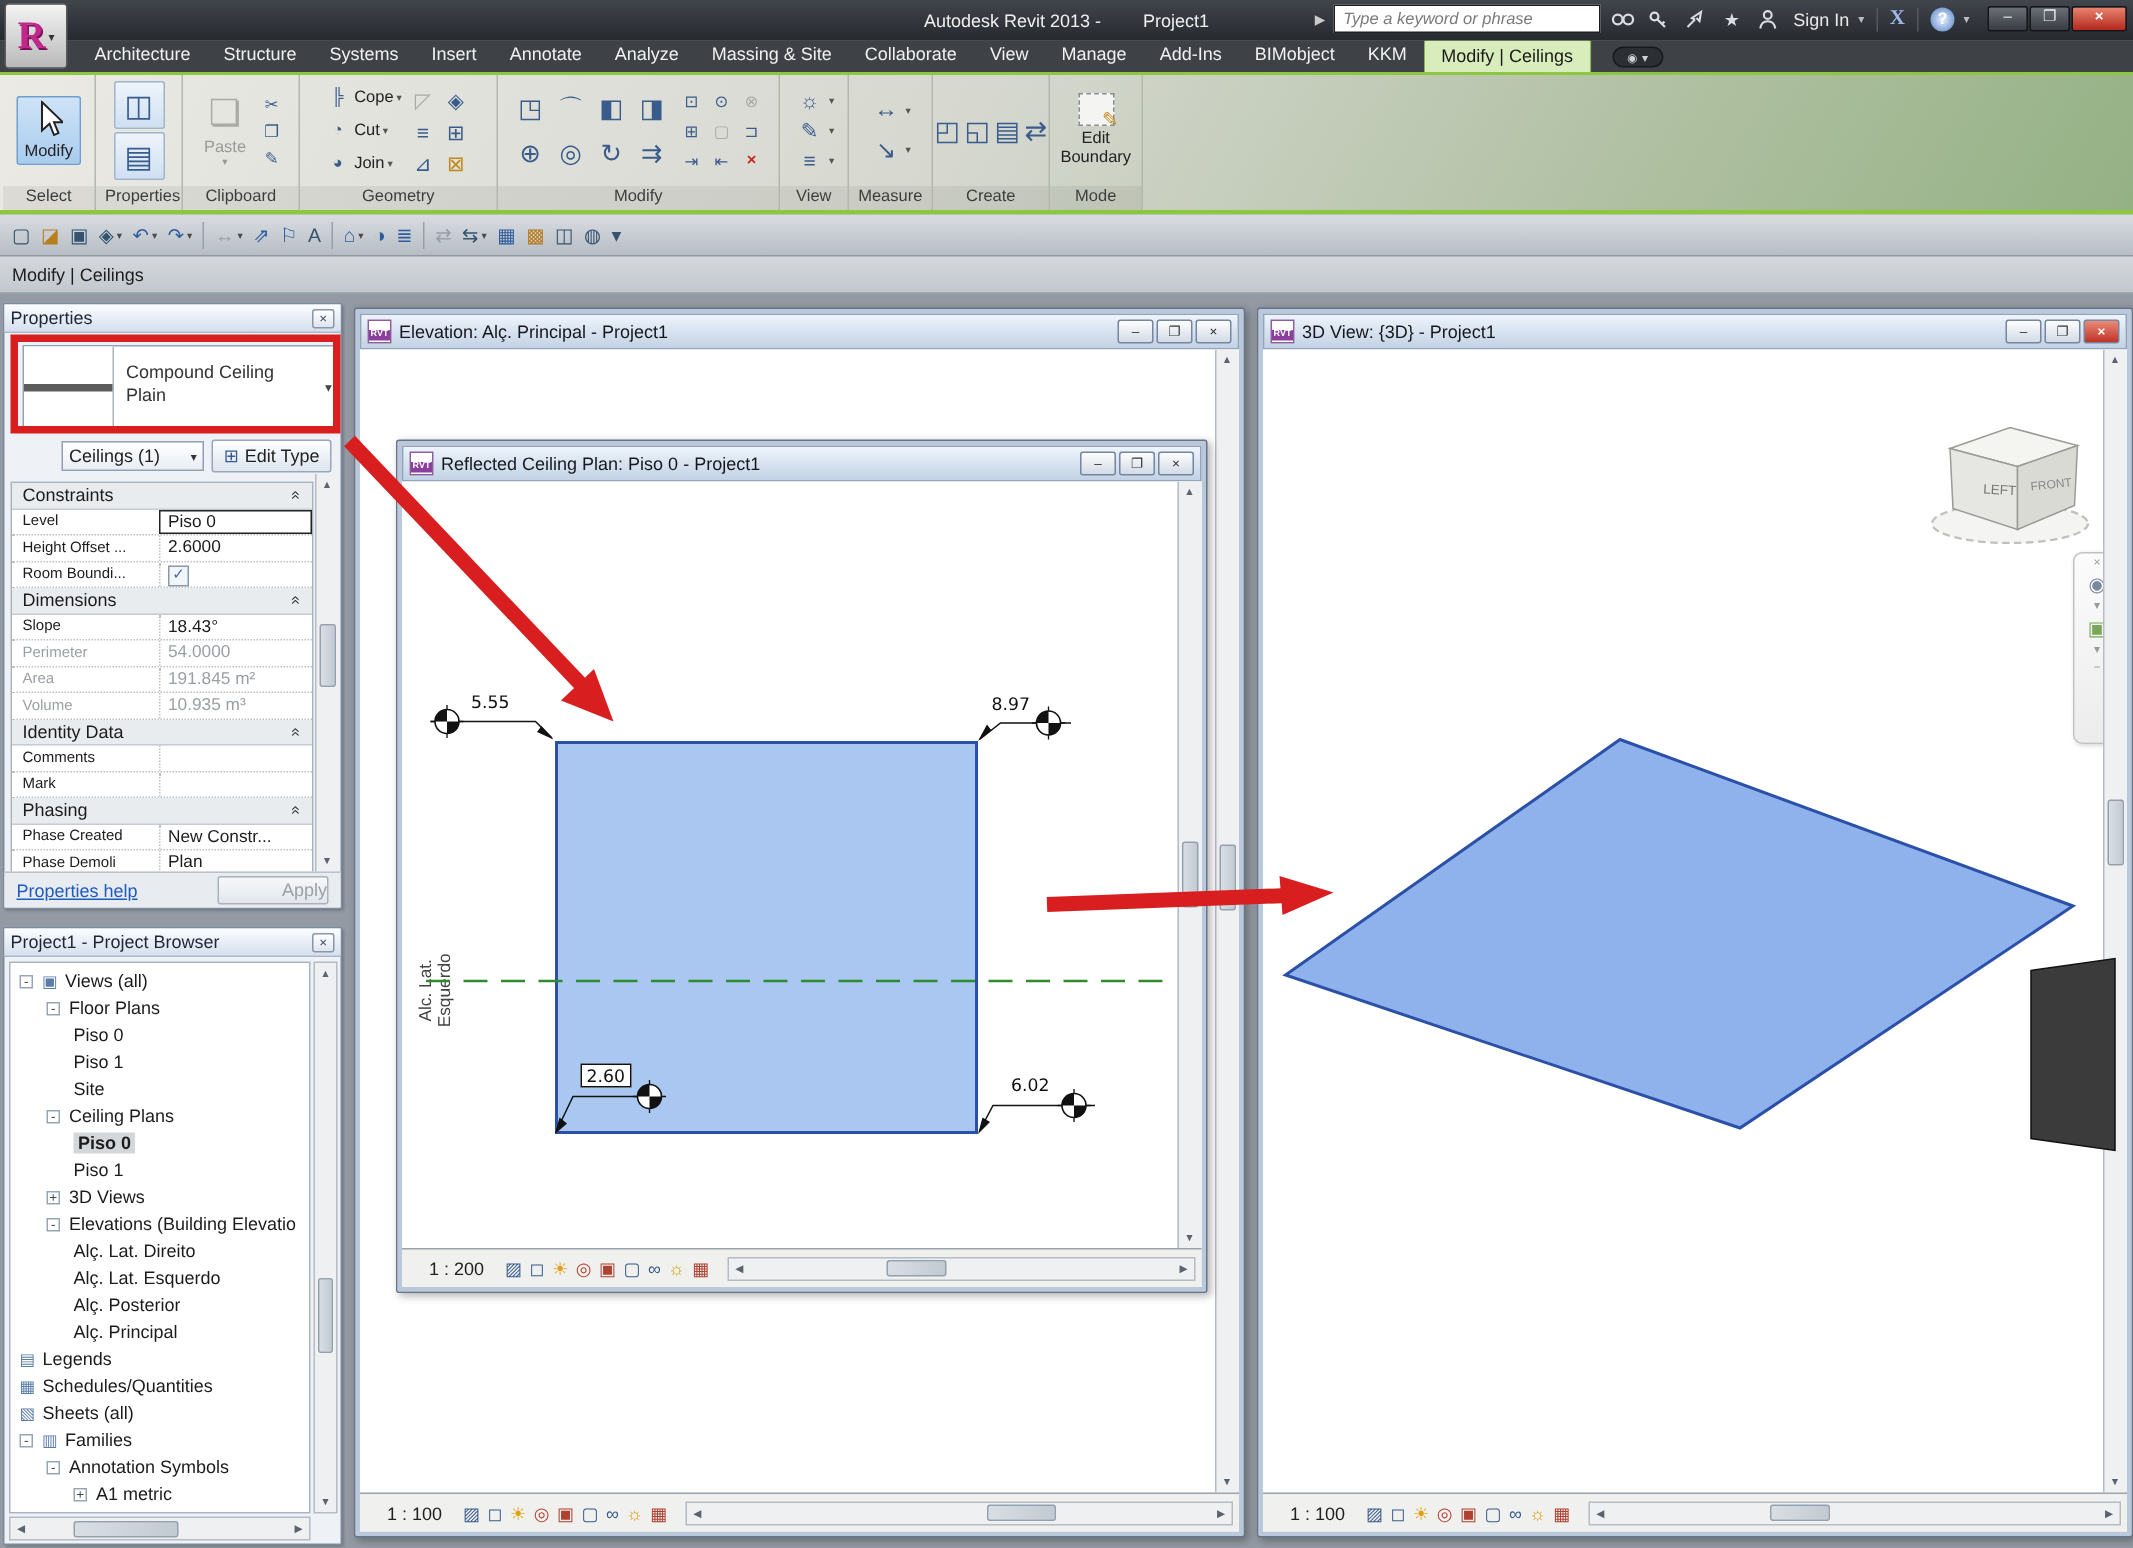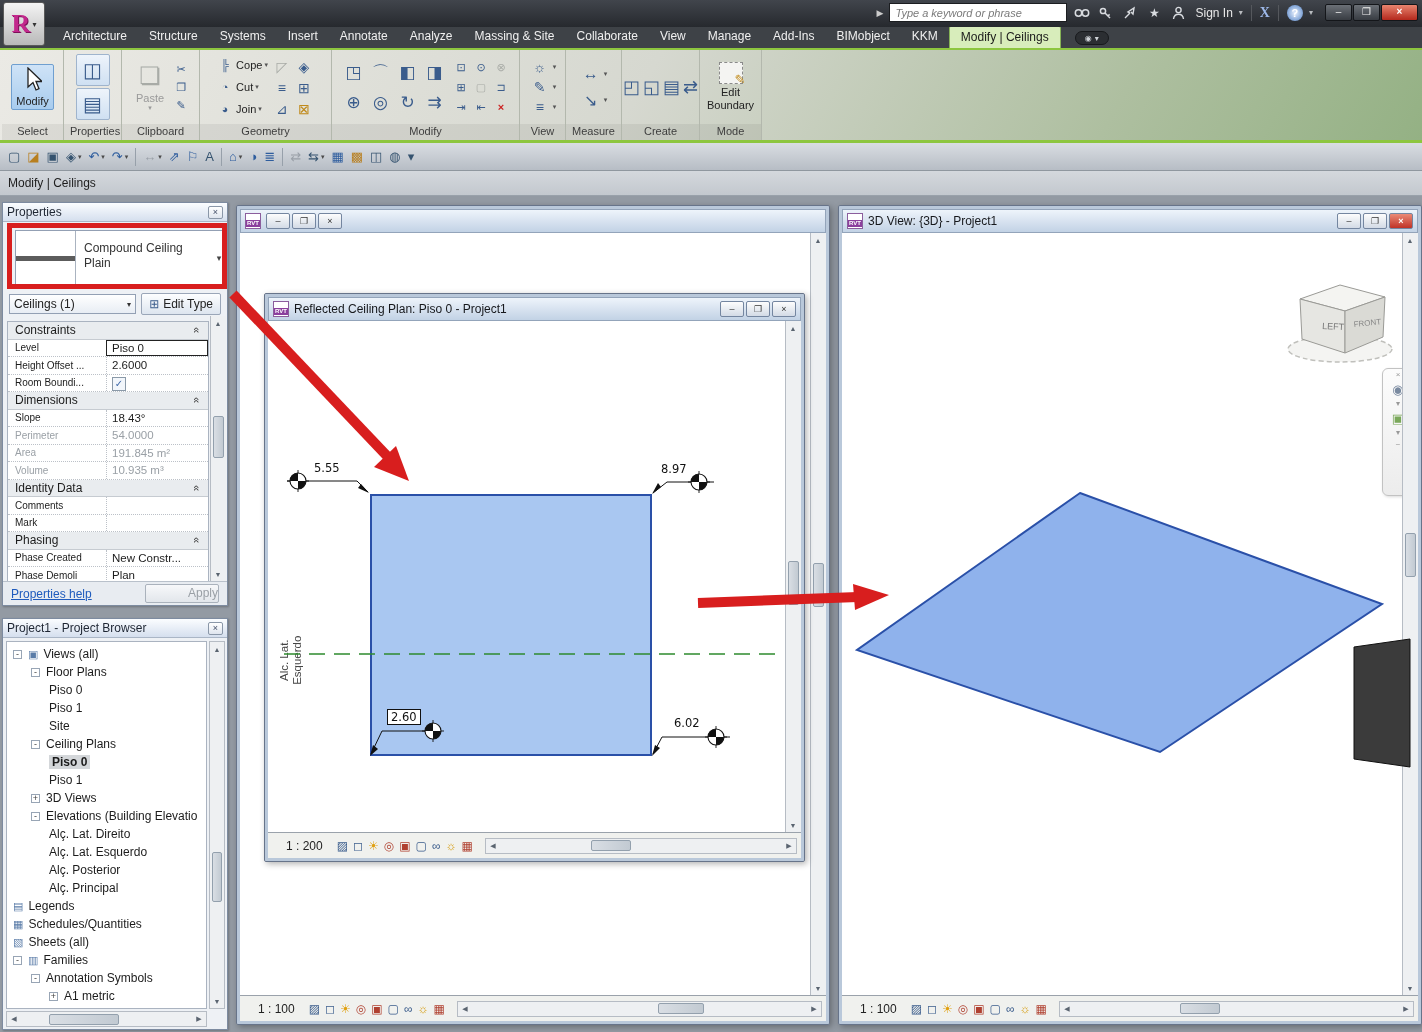--- a/index.html
+++ b/index.html
@@ -102,21 +102,21 @@
     font-size:9px;line-height:11px;text-align:center;color:#44506a;border-radius:2px;}
 
   .typesel-wrap{position:relative;padding:8px 0 4px 12px;}
   .typebox{height:56px;background:#fff;border:1px solid #93a0b4;display:flex;align-items:stretch;}
   .typethumb{width:60px;border-right:1px solid #aab3c0;position:relative;background:#fff;}
   .typethumb::after{content:"";position:absolute;left:0;right:0;top:25px;height:5px;background:#5c5c5c;}
   .typetext{flex:1;padding:10px 2px 0 8px;font-size:12px;color:#333;line-height:1.25;}
   .typecaret{width:14px;display:flex;align-items:center;justify-content:center;font-size:9px;color:#444;}
   .redbox{position:absolute;left:4px;top:1px;width:220px;height:66px;border:5px solid #d81e1e;z-index:45;pointer-events:none;}
 
-  .selrow{display:flex;align-items:center;gap:5px;padding:3px 6px 4px 6px;}
+  .selrow{display:flex;align-items:center;gap:5px;padding:3px 6px 4px 6px;margin-left:32px;}
   .dropdown{flex:1;height:20px;border:1px solid #93a0b4;background:linear-gradient(#fff,#e8edf4);
     display:flex;align-items:center;font-size:12px;color:#222;padding:0 4px;}
   .dropdown .dcaret{margin-left:auto;font-size:8px;color:#333;}
   .edit-type{height:22px;border:1px solid #9aa6b8;background:linear-gradient(#fdfeff,#dde5ef);border-radius:2px;
     display:flex;align-items:center;gap:4px;font-size:12px;color:#222;padding:0 7px;}
   .edit-type .eticon{color:#3a5c8c;font-size:12px;}
 
   .pgrid{position:relative;margin:2px 0 0 4px;width:202px;background:#fff;border:1px solid #aab3c0;}
   .prow{display:flex;height:17.5px;border-bottom:1px dotted #bcc1c8;position:relative;align-items:center;}
   .plabel{width:98px;padding-left:7px;color:#1c1c1c;font-size:10px;white-space:nowrap;overflow:hidden;}
@@ -199,20 +199,23 @@
 </head>
 <body>
 
 <div id="app">
 
   <div class="titlebar">
     <div class="appbtn">
       <span class="rlogo">R</span>
       <span class="acaret">▾</span>
     </div>
+    <div class="tb-title">
+      <span>Autodesk Revit 2013 -</span><span>Project1</span>
+    </div>
     <div class="tb-right">
       <span class="search-arrow">▶</span>
       <input class="searchbox" placeholder="Type a keyword or phrase" style="">
       <span class="tbicon">
         <svg width="16" height="14" viewBox="0 0 16 14">
             <circle cx="4.5" cy="7" r="3.2" fill="none" stroke="#d9dce0" stroke-width="1.5"></circle>
             <circle cx="11.5" cy="7" r="3.2" fill="none" stroke="#d9dce0" stroke-width="1.5"></circle>
             <path d="M7.7 6h0.6" stroke="#d9dce0" stroke-width="1.5"></path>
           </svg>
       </span>
@@ -789,20 +792,21 @@
         <div class="sb-thumb" style="height:11px;width:70px;margin-left:28px;"></div>
         <span class="sb-arrow" style="margin-left:auto;">▶</span>
       </div>
     </div>
 
     <div class="childwin" style="left:236px;top:9px;width:594px;height:820px;z-index:1;">
       <div class="cw-title">
         <span class="docicon">
             <span>RVT</span>
           </span>
+        <span class="cw-text">Elevation: Alç. Principal - Project1</span>
         <span class="cw-btns">
           <span class="cwbtn">–</span>
           <span class="cwbtn">❐</span>
           <span class="cwbtn">×</span>
         </span>
       </div>
       <div class="cw-content">
         <div class="cw-vscroll">
           <div class="sb-arrow">▲</div>
           <div class="sb-thumb" style="position:absolute;left:2px;right:2px;top:330px;height:44px;"></div>

